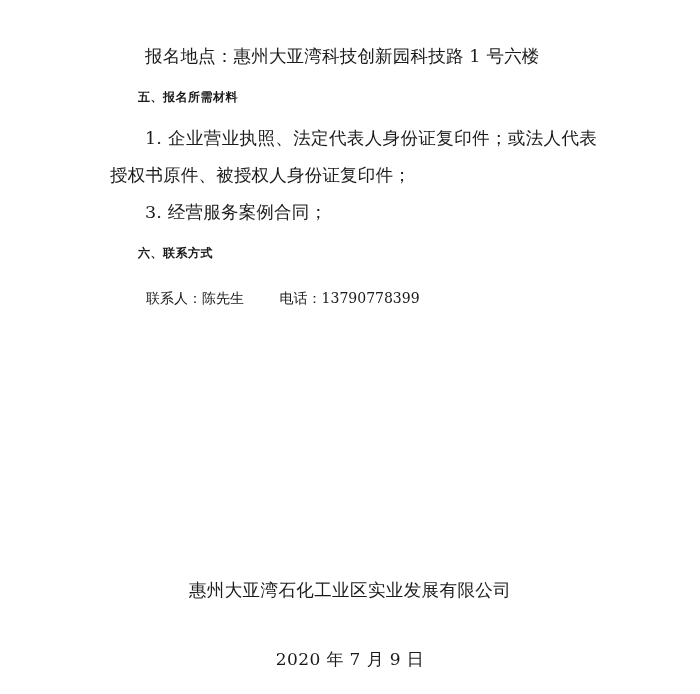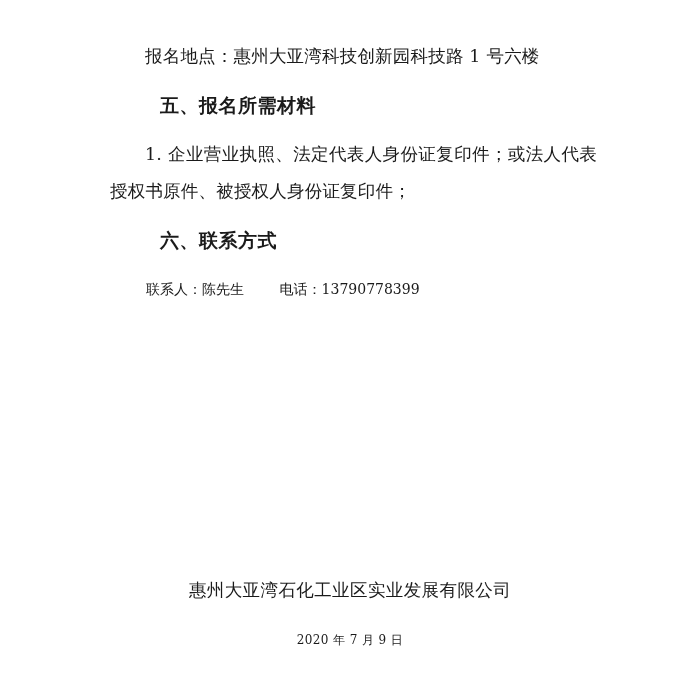--- a/index.html
+++ b/index.html
@@ -27,23 +27,23 @@
     line-height: 37px;
     letter-spacing: 0.2px;
     margin: 0;
     text-align: justify;
     text-justify: inter-ideograph;
   }
   .indent {
     text-indent: 2em;
   }
   .heading {
-    font-size: 19px;
+    font-size: 12px;
     line-height: 37px;
-    margin: 12px;
+    margin: 4px;
     text-indent: 2em;
     font-weight: bold;
     letter-spacing: 0.5px;
   }
   .contact-line {
     font-size: 14px;
     line-height: 37px;
     margin: 8px;
     text-indent: 2em;
     white-space: pre;
@@ -54,37 +54,38 @@
     right: 0;
     text-align: center;
   }
   .sig-company {
     top: 578px;
     font-size: 17.5px;
     letter-spacing: 0.4px;
     text-align: center;
   }
   .sig-date {
-    top: 632px;
-    font-size: 12px;
+    top: 648px;
+    font-size: 17px;
     letter-spacing: 0.4px;
   }
 </style>
 </head>
 <body>
 
 <div class="page">
 
   <p class="para indent">报名地点：惠州大亚湾科技创新园科技路 1 号六楼</p>
 
   <h2 class="heading">五、报名所需材料</h2>
 
   <p class="para indent">1. 企业营业执照、法定代表人身份证复印件；或法人代表授权书原件、被授权人身份证复印件；</p>
 
 
+  <p class="para indent">3. 经营服务案例合同；</p>
 
 
   <h2 class="heading">六、联系方式</h2>
 
   <p class="contact-line">联系人：陈先生        电话：13790778399</p>
 
   <div class="signature sig-company">惠州大亚湾石化工业区实业发展有限公司</div>
 
   <div class="signature sig-date">2020 年 7 月 9 日</div>
 

